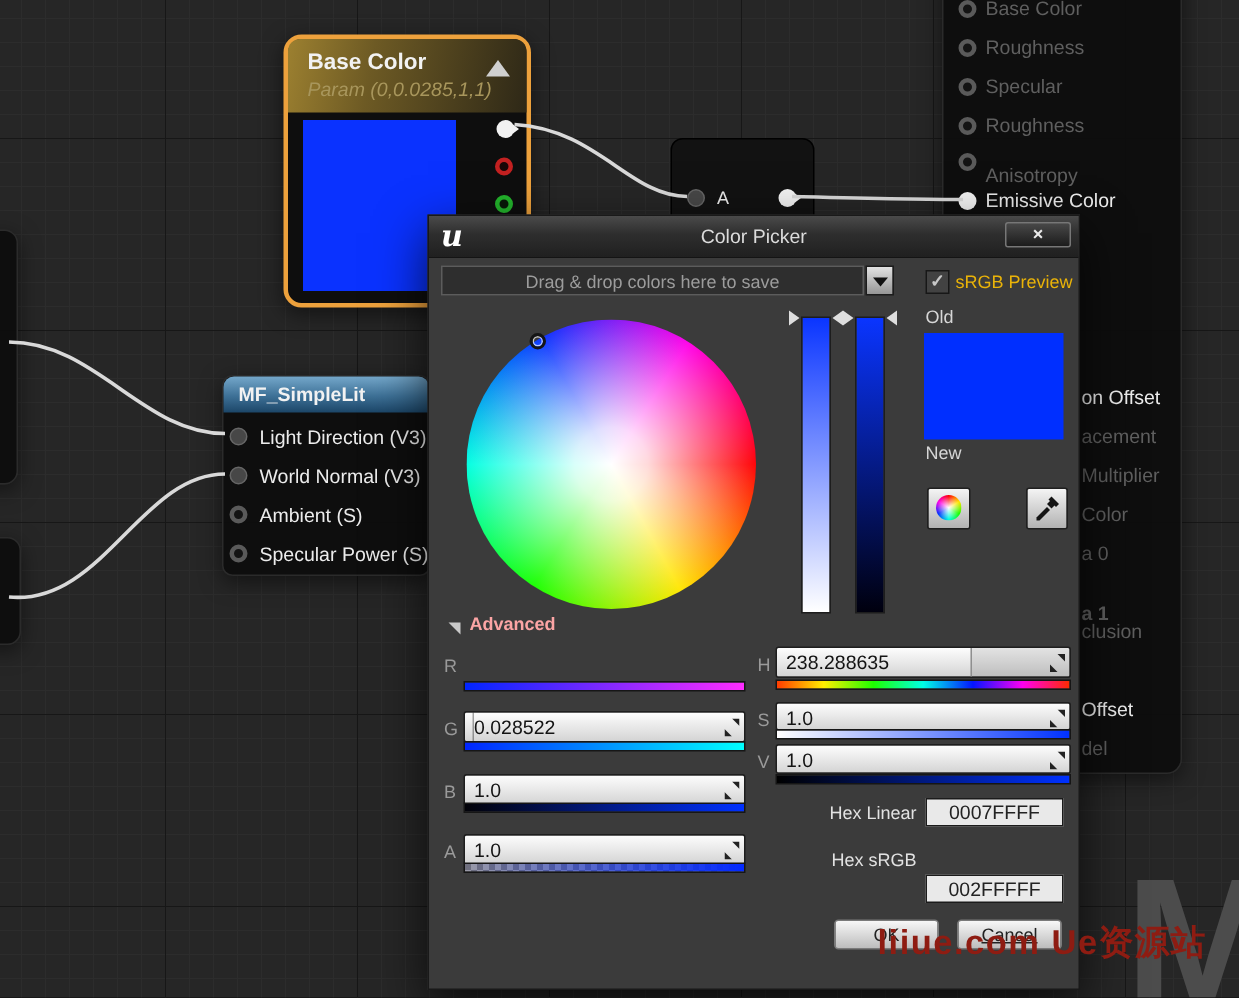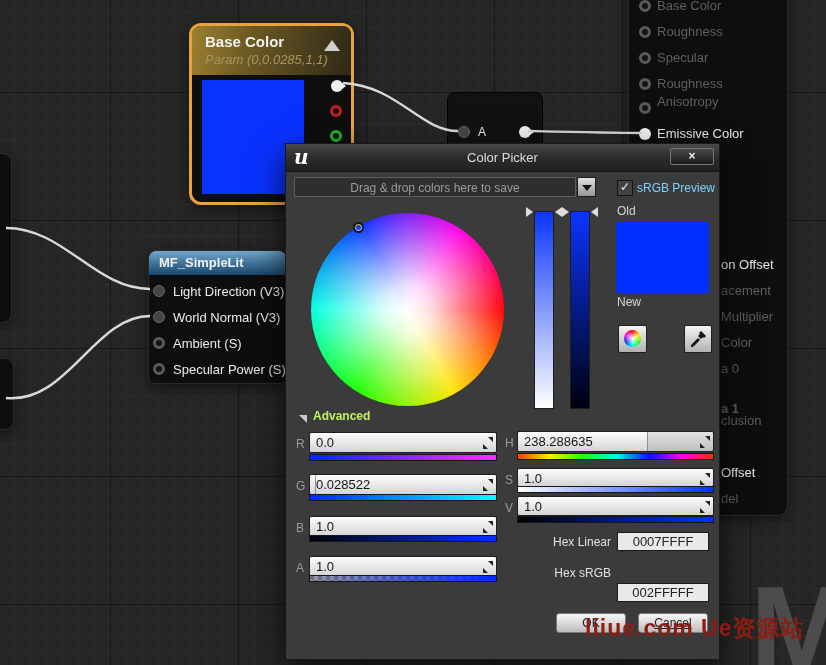--- a/index.html
+++ b/index.html
@@ -53,39 +53,39 @@
   
   .dlg{position:absolute;left:285px;top:143px;width:433px;height:515px;background:#3b3b3b;border:1px solid #191919;z-index:10;box-shadow:0 12px 32px rgba(0,0,0,.7);}
   .dlg-title{position:absolute;left:0;top:0;right:0;height:27px;background:linear-gradient(180deg,#4a4a4a 0%,#2e2e2e 45%,#202020 100%);border-bottom:1px solid #141414;}
   .dlg-logo{position:absolute;left:8px;top:1px;font-family:"DejaVu Serif",serif;font-style:italic;font-weight:bold;font-size:20px;color:#fff;}
   .dlg-caption{position:absolute;left:0;right:0;top:0;height:27px;line-height:27px;text-align:center;font-size:13px;color:#dcdcdc;}
   .dlg-close{position:absolute;right:5px;top:4px;width:42px;height:15px;background:linear-gradient(180deg,#484848,#1c1c1c);border:1px solid #777;border-radius:2px;color:#ececec;font-size:12px;font-weight:bold;text-align:center;line-height:14px;}
   .dropbar{position:absolute;left:8px;top:33px;width:282px;height:20px;background:#2e2e2e;border:1px solid #5c5c5c;color:#9c9c9c;font-size:12px;text-align:center;line-height:20px;box-sizing:border-box;}
   .dropbtn{position:absolute;left:291px;top:33px;width:19px;height:20px;background:linear-gradient(180deg,#e2e2e2,#969696);border:1px solid #1c1c1c;box-sizing:border-box;}
   .dropbtn i{position:absolute;left:4px;top:7px;width:0;height:0;border-left:5px solid transparent;border-right:5px solid transparent;border-top:6px solid #111;}
   .chk{position:absolute;left:331px;top:36px;width:14px;height:14px;background:#424242;border:1px solid #171717;color:#c7c7c7;font-size:12px;line-height:13px;text-align:center;font-weight:bold;}
-  .srgb-label{position:absolute;left:351px;top:37px;font-size:12px;color:#7dd3fc;}
+  .srgb-label{position:absolute;left:351px;top:37px;font-size:12px;color:#eab308;}
   .small-label{position:absolute;font-size:12px;color:#d6d6d6;}
   .swatch{position:absolute;left:330px;top:78px;width:93px;height:71px;}
   .swatch div{width:100%;height:50%;}
   .wheel{position:absolute;left:25px;top:69px;width:193px;height:193px;border-radius:50%;
      background:radial-gradient(circle at 50% 50%,#ffffff 0%,rgba(255,255,255,.85) 18%,rgba(255,255,255,0) 72%),
        conic-gradient(from 90deg,#ff0004,#ffe600 17%,#19ff00 34%,#00ffe1 50%,#0733ff 67%,#ff00e8 84%,#ff0004);}
   .wheel-sel{position:absolute;left:42px;top:9px;width:7px;height:7px;border:2px solid #151515;border-radius:50%;box-shadow:inset 0 0 0 1px rgba(255,255,255,.7);}
   .vstrip{position:absolute;width:20px;height:198px;border:1px solid #1d1d1d;box-sizing:border-box;}
   .vstrip.sat{left:248px;top:67px;background:linear-gradient(180deg,#0a35ff,#ffffff);}
   .vstrip.val{left:284px;top:67px;background:linear-gradient(180deg,#0a35ff,#00000e);}
   .handle{position:absolute;top:63px;width:0;height:0;border-top:5px solid transparent;border-bottom:5px solid transparent;}
   .handle.r{border-left:7px solid #dedede;}
   .handle.l{border-right:7px solid #dedede;}
   .sqbtn{position:absolute;top:181px;width:29px;height:28px;background:linear-gradient(180deg,#f4f4f4,#b2b2b2);border:1px solid #1f1f1f;border-radius:2px;box-sizing:border-box;}
   .theme-circle{position:absolute;left:5px;top:4px;width:17px;height:17px;border-radius:50%;
      background:radial-gradient(circle,#fff 0%,rgba(255,255,255,0) 65%),conic-gradient(#ff0004,#ffe600,#19ff00,#00ffe1,#0733ff,#ff00e8,#ff0004);}
   .adv-tri{position:absolute;left:13px;top:271px;width:0;height:0;border-left:8px solid transparent;border-top:8px solid #c9c9c9;}
-  .adv-label{position:absolute;left:27px;top:265px;font-size:12px;font-weight:bold;color:#bef264;}
+  .adv-label{position:absolute;left:27px;top:265px;font-size:12px;font-weight:bold;color:#fca5a5;}
   .axis{position:absolute;font-size:12px;color:#9a9a9a;}
   .numbox{position:absolute;height:21px;background:linear-gradient(180deg,#fdfdfd,#d4d4d4);border:1px solid #1e1e1e;border-radius:2px;color:#141414;font-size:13px;line-height:20px;padding-left:6px;box-sizing:border-box;}
   .numbox .spin{position:absolute;right:3px;top:4px;}
   .numbox.colL{left:23px;width:188px;}
   .numbox.colR{left:231px;width:197px;}
   .numbox.fill66:before{content:'';position:absolute;left:66%;top:0;bottom:0;right:0;background:rgba(0,0,0,.10);border-left:1px solid #8f8f8f;}
   .numbox.fill3:before{content:'';position:absolute;left:5px;top:0;bottom:0;width:1px;background:rgba(0,0,0,.35);}
   .grad{position:absolute;height:7px;border:1px solid #161616;box-sizing:border-box;}
   .grad.colL{left:23px;width:188px;}
   .grad.colR{left:231px;width:197px;}
@@ -139,21 +139,21 @@
   <div class="node" style="left:628px;top:-24px;width:158px;height:538px;border-radius:10px;">
     <div class="pin ring-dim noarrow" style="left:10px;top:23px;"></div>
     <div class="nlabel dim" style="left:28px;top:21px;">Base Color</div>
     <div class="pin ring-dim noarrow" style="left:10px;top:49px;"></div>
     <div class="nlabel dim" style="left:28px;top:47px;">Roughness</div>
     <div class="pin ring-dim noarrow" style="left:10px;top:75px;"></div>
     <div class="nlabel dim" style="left:28px;top:73px;">Specular</div>
     <div class="pin ring-dim noarrow" style="left:10px;top:101px;"></div>
     <div class="nlabel dim" style="left:28px;top:99px;">Roughness</div>
     <div class="pin ring-dim noarrow" style="left:10px;top:125px;"></div>
-    <div class="nlabel dim" style="left:28px;top:117px;">Anisotropy</div>
+    <div class="nlabel dim" style="left:28px;top:132px;">Anisotropy</div>
     <div class="pin fill-white noarrow" style="left:10px;top:151px;"></div>
     <div class="nlabel lit" style="left:28px;top:149px;">Emissive Color</div>
 
     <div class="nlabel lit" style="left:92px;top:280px;text-align:center;">on Offset</div>
     <div class="nlabel dim" style="left:92px;top:306px;">acement</div>
     <div class="nlabel dim" style="left:92px;top:332px;">Multiplier</div>
     <div class="nlabel dim" style="left:92px;top:358px;">Color</div>
     <div class="nlabel dim" style="left:92px;top:384px;">a 0</div>
     <div class="nlabel dim" style="left:92px;top:424px;font-weight:bold;">a 1</div>
     <div class="nlabel dim" style="left:92px;top:436px;">clusion</div>
@@ -215,25 +215,20 @@
         <path d="M2 15 L9 8 L11 10 L4 17 L2 17 Z" fill="#141414"></path>
         <path d="M9 6 L12 3 L15 6 L12 9 Z" fill="#141414"></path>
         <path d="M12 1 L17 6 L15 8 L10 3 Z" fill="#141414"></path>
       </svg>
     </div>
 
     <div class="adv-tri"></div>
     <div class="adv-label">Advanced</div>
 
     <div class="axis" style="left:10px;top:293px;">R</div>
-    <div class="numbox colL" style="top:288px;"><span>0.0</span>
-      <svg class="spin" width="10" height="12">
-          <polygon points="5,0 10,0 10,5" fill="#222"></polygon>
-          <polygon points="0,7 0,12 5,12" fill="#222"></polygon>
-        </svg></div>
     <div class="grad colL gr" style="top:310px;"></div>
 
     <div class="axis" style="left:10px;top:335px;">G</div>
     <div class="numbox colL fill3" style="top:330px;"><span>0.028522</span>
       <svg class="spin" width="10" height="12">
           <polygon points="5,0 10,0 10,5" fill="#222"></polygon>
           <polygon points="0,7 0,12 5,12" fill="#222"></polygon>
         </svg></div>
     <div class="grad colL gg" style="top:350px;"></div>
 

